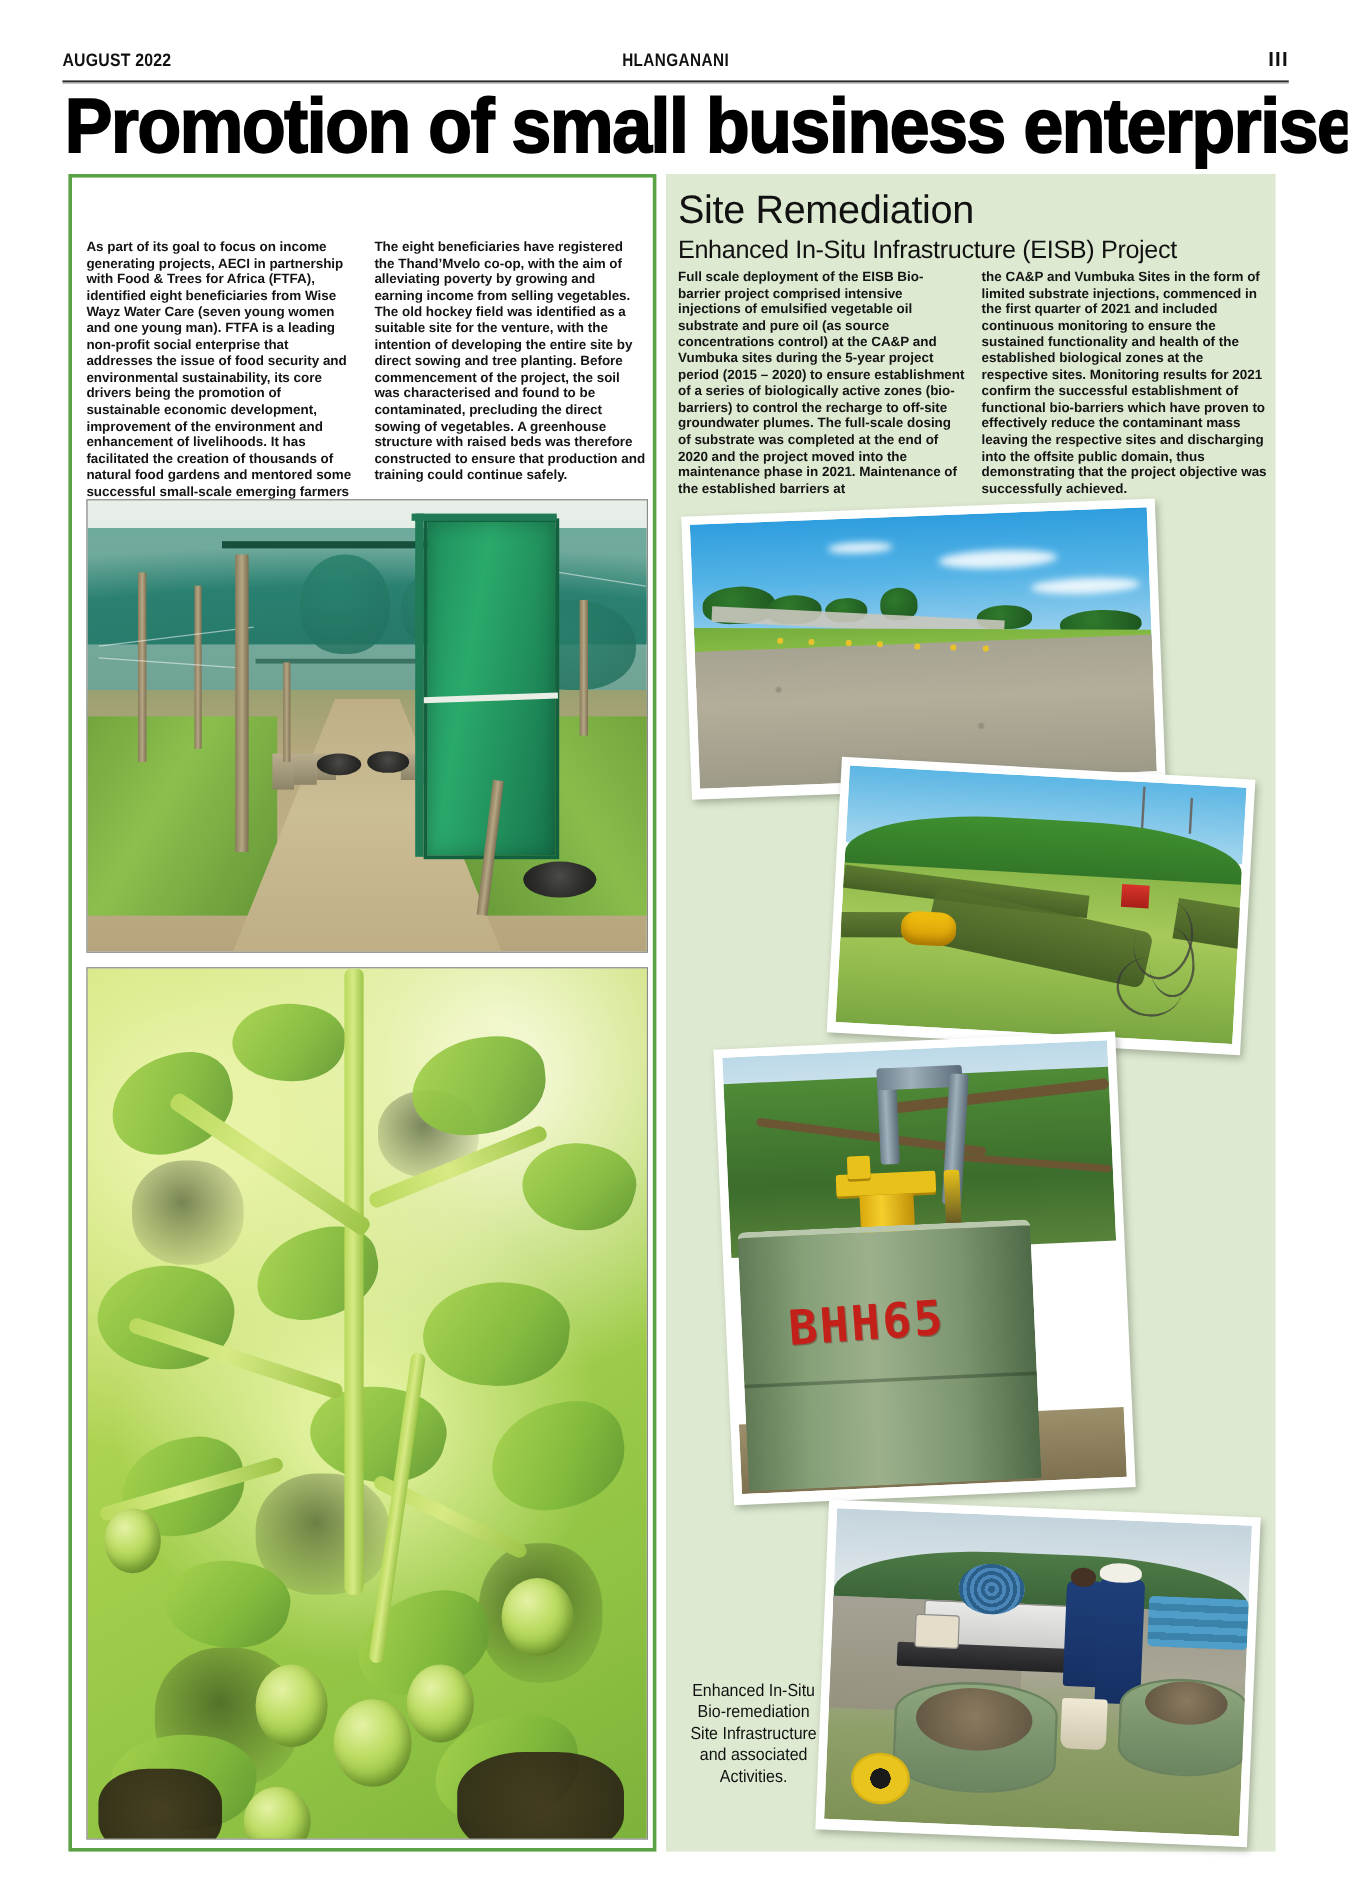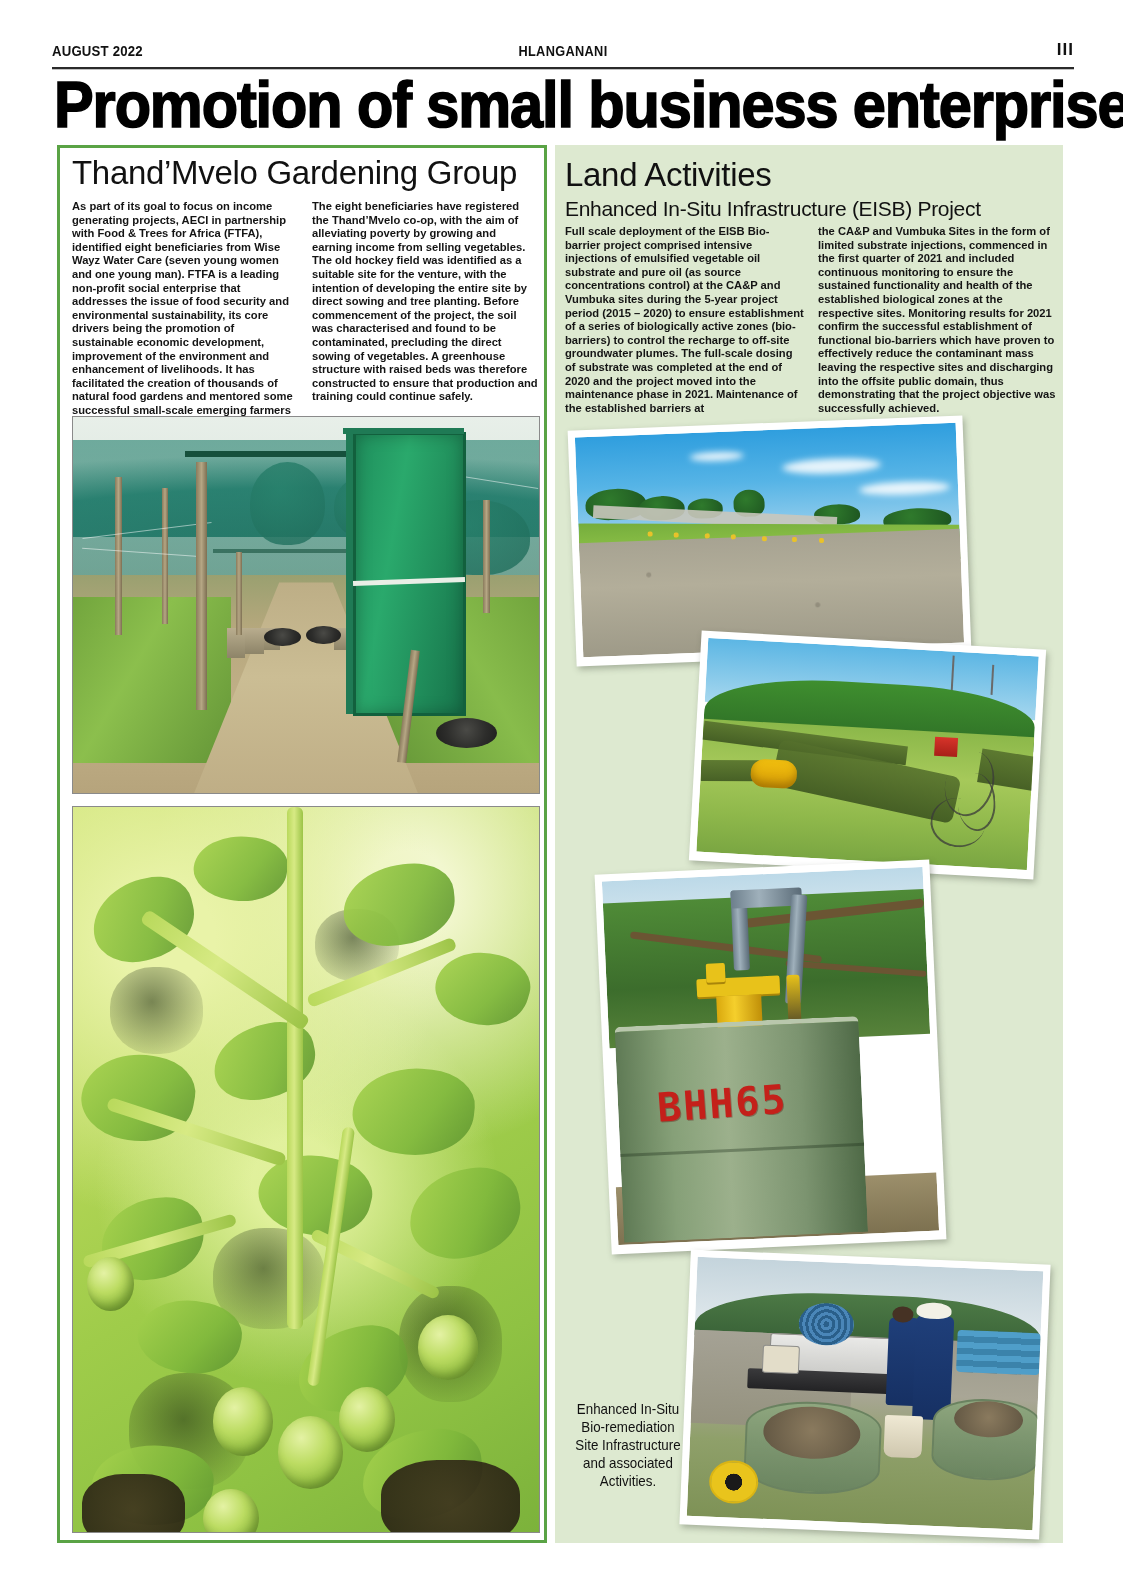--- a/index.html
+++ b/index.html
@@ -271,21 +271,20 @@
     <div class="date">AUGUST 2022</div>
     <div class="pub">HLANGANANI</div>
     <div class="folio">III</div>
   </div>
   <div class="rule"></div>
 
   <div class="headline">Promotion of small business enterprises</div>
 
   <div class="panel-left">
 
-    <div class="l-title">Thand’Mvelo Gardening Group</div>
 
     <div class="l-cols">
       <div class="l-col bodytext">As part of its goal to focus on income generating projects, AECI in partnership with Food &amp; Trees for Africa (FTFA), identified eight beneficiaries from Wise Wayz Water Care (seven young women and one young man). FTFA is a leading non-profit social enterprise that addresses the issue of food security and environmental sustainability, its core drivers being the promotion of sustainable economic development, improvement of the environment and enhancement of livelihoods. It has facilitated the creation of thousands of natural food gardens and mentored some successful small-scale emerging farmers in the country.</div>
       <div class="l-col bodytext">The eight beneficiaries have registered the Thand’Mvelo co-op, with the aim of alleviating poverty by growing and earning income from selling vegetables.
 The old hockey field was identified as a suitable site for the venture, with the intention of developing the entire site by direct sowing and tree planting. Before commencement of the project, the soil was characterised and found to be contaminated, precluding the direct sowing of vegetables. A greenhouse structure with raised beds was therefore constructed to ensure that production and training could continue safely.</div>
     </div>
 
     <div class="photo photo-greenhouse">
       <div class="gh-sky"></div>
       <div class="gh-hill"></div>
@@ -369,21 +368,21 @@
       <div class="tm-fruit" style="left:3%;top:62%;width:10%;height:7.5%;"></div>
       <div class="tm-fruit" style="left:28%;top:94%;width:12%;height:8%;"></div>
 
       <div class="tm-soil" style="left:66%;top:90%;width:30%;height:12%;"></div>
       <div class="tm-soil" style="left:2%;top:92%;width:22%;height:10%;"></div>
     </div>
   </div>
 
   <div class="panel-right">
 
-    <div class="r-title">Land Activities</div>
+    <div class="r-title">Site Remediation</div>
     <div class="r-sub">Enhanced In-Situ Infrastructure (EISB) Project</div>
 
     <div class="r-cols">
       <div class="r-col bodytext">Full scale deployment of the EISB Bio-barrier project comprised intensive injections of emulsified vegetable oil substrate and pure oil (as source concentrations control) at the CA&amp;P and Vumbuka sites during the 5-year project period (2015 – 2020) to ensure establishment of a series of biologically active zones (bio-barriers) to control the recharge to off-site groundwater plumes. The full-scale dosing of substrate was completed at the end of 2020 and the project moved into the maintenance phase in 2021.
 Maintenance of the established barriers at</div>
       <div class="r-col bodytext">the CA&amp;P and Vumbuka Sites in the form of limited substrate injections, commenced in the first quarter of 2021 and included continuous monitoring to ensure the sustained functionality and health of the established biological zones at the respective sites. Monitoring results for 2021 confirm the successful establishment of functional bio-barriers which have proven to effectively reduce the contaminant mass leaving the respective sites and discharging into the offsite public domain, thus demonstrating that the project objective was successfully achieved.</div>
     </div>
 
     <div class="snap snap1">
       <div class="inner">

